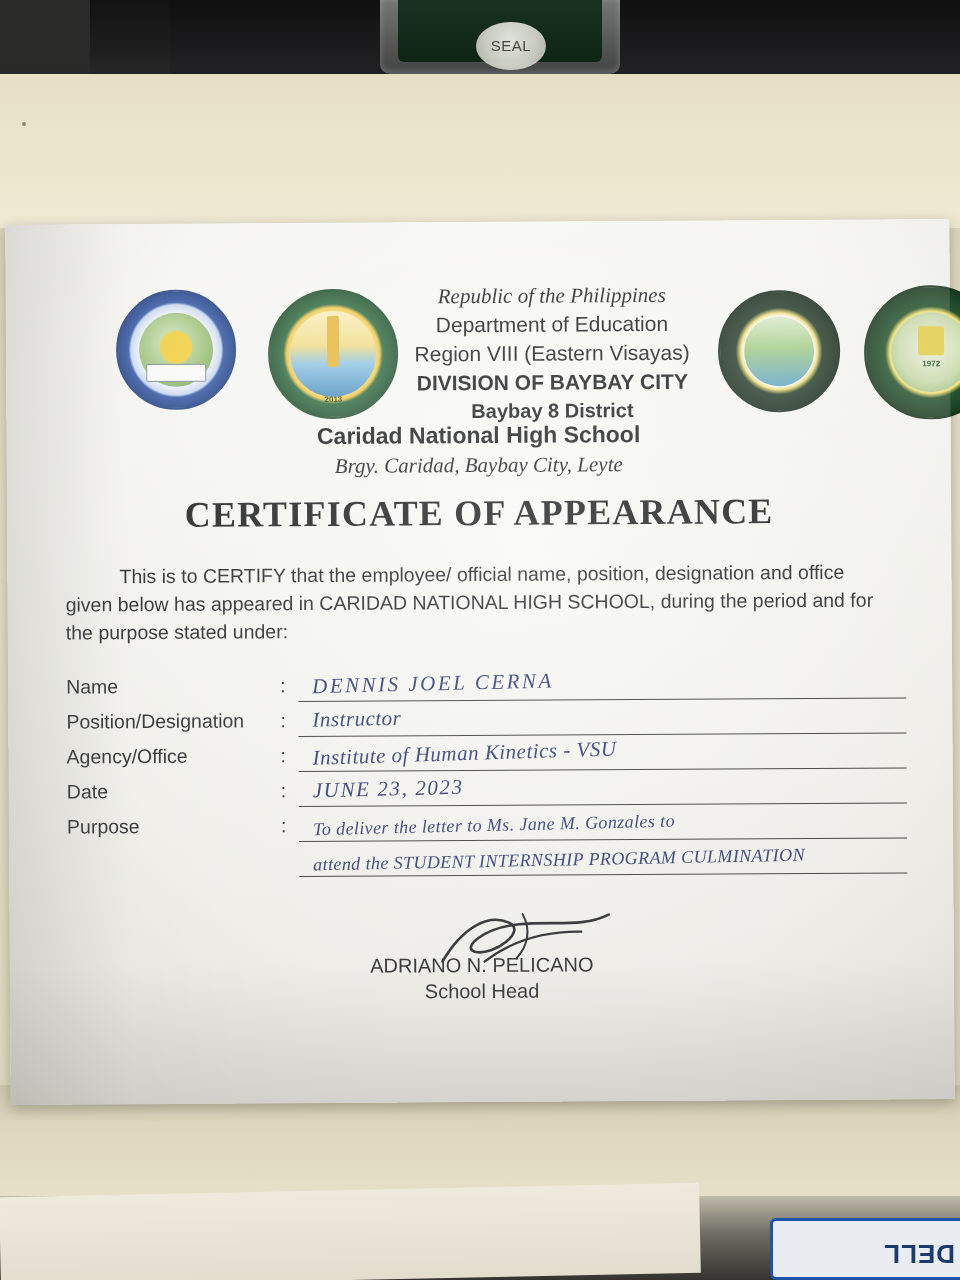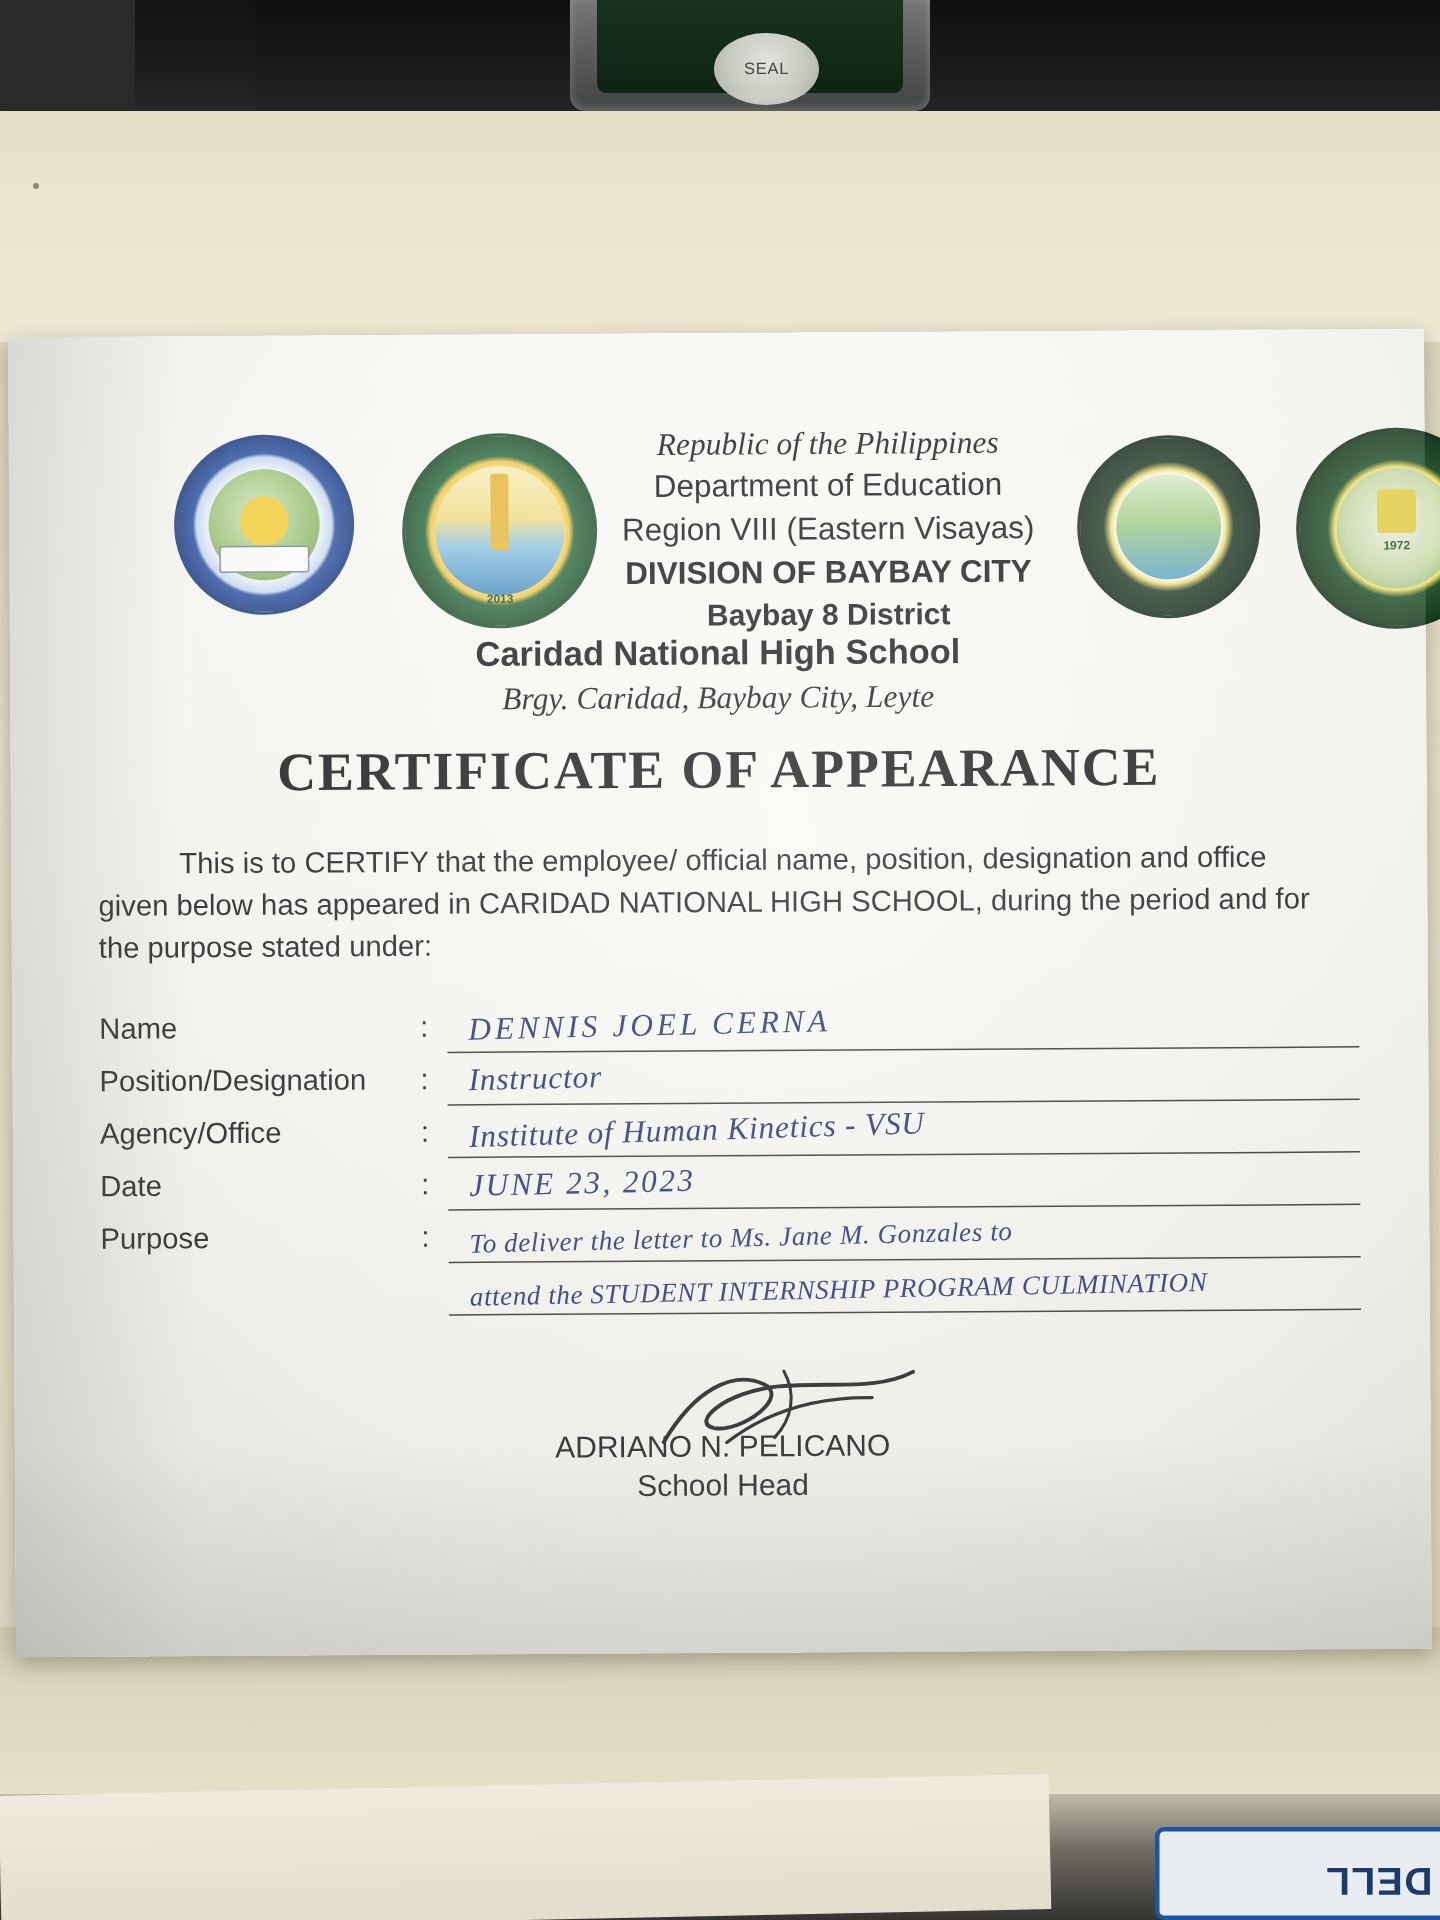--- a/index.html
+++ b/index.html
@@ -41,21 +41,21 @@
   .plastic .card {
     position: absolute; left: 18px; top: 0; width: 204px; height: 62px;
     background: linear-gradient(180deg,#18331f,#0e2415);
     border-radius: 0 0 6px 6px;
   }
   .plastic .seal {
     position: absolute; left: 96px; top: 22px; width: 70px; height: 48px;
     border-radius: 50%;
     background: radial-gradient(circle at 50% 40%, #f3f3ef 0%, #d8d9cf 55%, #b6b7ad 100%);
     opacity: .92;
-    font-size: 11px; color: #4b4b42; text-align: center; line-height: 48px;
+    font-size: 15px; color: #4b4b42; text-align: center; line-height: 48px;
     letter-spacing: .5px;
   }
 
   .folder-top {
     position: absolute; left: 0; top: 74px; width: 960px; height: 160px;
     background: linear-gradient(180deg,#e6dfc6 0%,#ece5cd 40%,#efe9d4 100%);
     box-shadow: 0 3px 7px rgba(0,0,0,.35);
   }
   .folder-top .speck {
     position: absolute; left: 22px; top: 48px; width: 4px; height: 4px;

